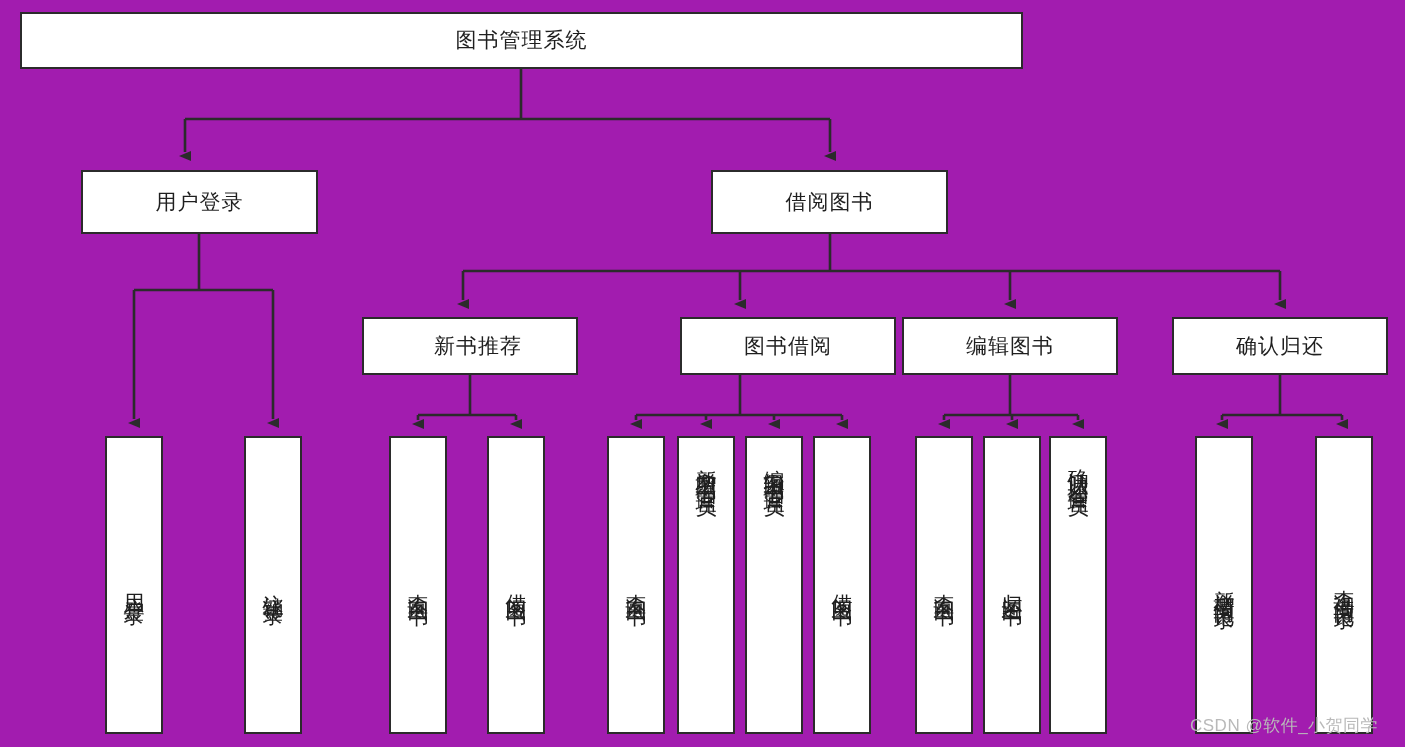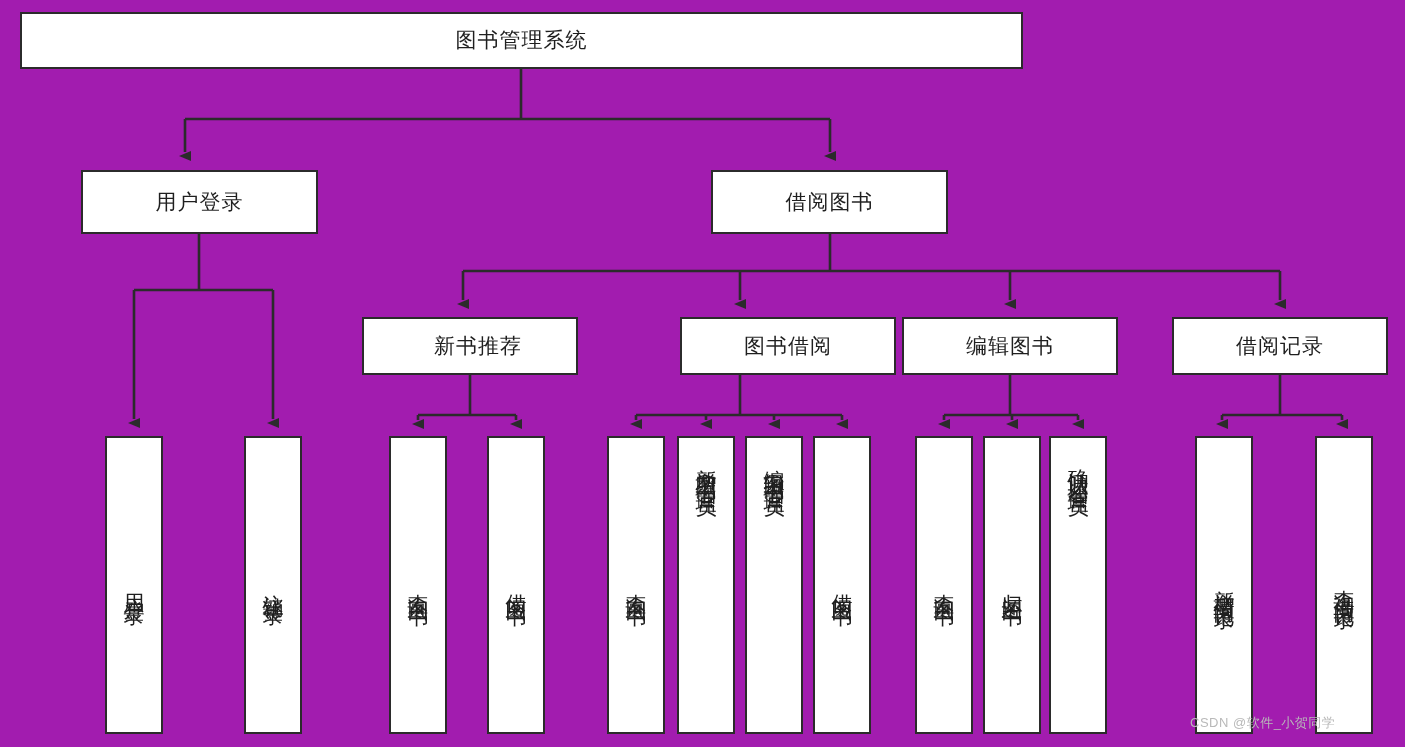--- a/index.html
+++ b/index.html
@@ -56,21 +56,21 @@
     writing-mode: vertical-rl;
     text-orientation: upright;
     font-size: 21px;
     letter-spacing: 4px;
     white-space: nowrap;
   }
   #watermark {
     position: absolute;
     left: 1190px;
     top: 714px;
-    font-size: 13px;
+    font-size: 17px;
     color: #b9b9b9;
     letter-spacing: 0.5px;
     white-space: nowrap;
     z-index: 5;
     user-select: none;
   }
 </style>
 </head>
 <body>
 
@@ -140,21 +140,21 @@
   <div class="node" style="left:362px; top:317px; width:216px; height:58px;padding-left:16px;">
     <span class="node-label">新书推荐</span>
   </div>
   <div class="node" style="left:632px; top:317px; width:216px; height:58px;margin-left:48px;">
     <span class="node-label">图书借阅</span>
   </div>
   <div class="node" style="left:902px; top:317px; width:216px; height:58px;">
     <span class="node-label">编辑图书</span>
   </div>
   <div class="node" style="left:1172px; top:317px; width:216px; height:58px;">
-    <span class="node-label">借阅记录</span>
+    <span class="node-label">确认归还</span>
   </div>
 
   <div class="node vertical centered" style="left:105px; top:436px; width:58px; height:298px;">
     <span class="node-label">用户登录</span>
   </div>
   <div class="node vertical centered" style="left:244px; top:436px; width:58px; height:298px;">
     <span class="node-label">注销登录</span>
   </div>
 
   <div class="node vertical centered" style="left:389px; top:436px; width:58px; height:298px;">

